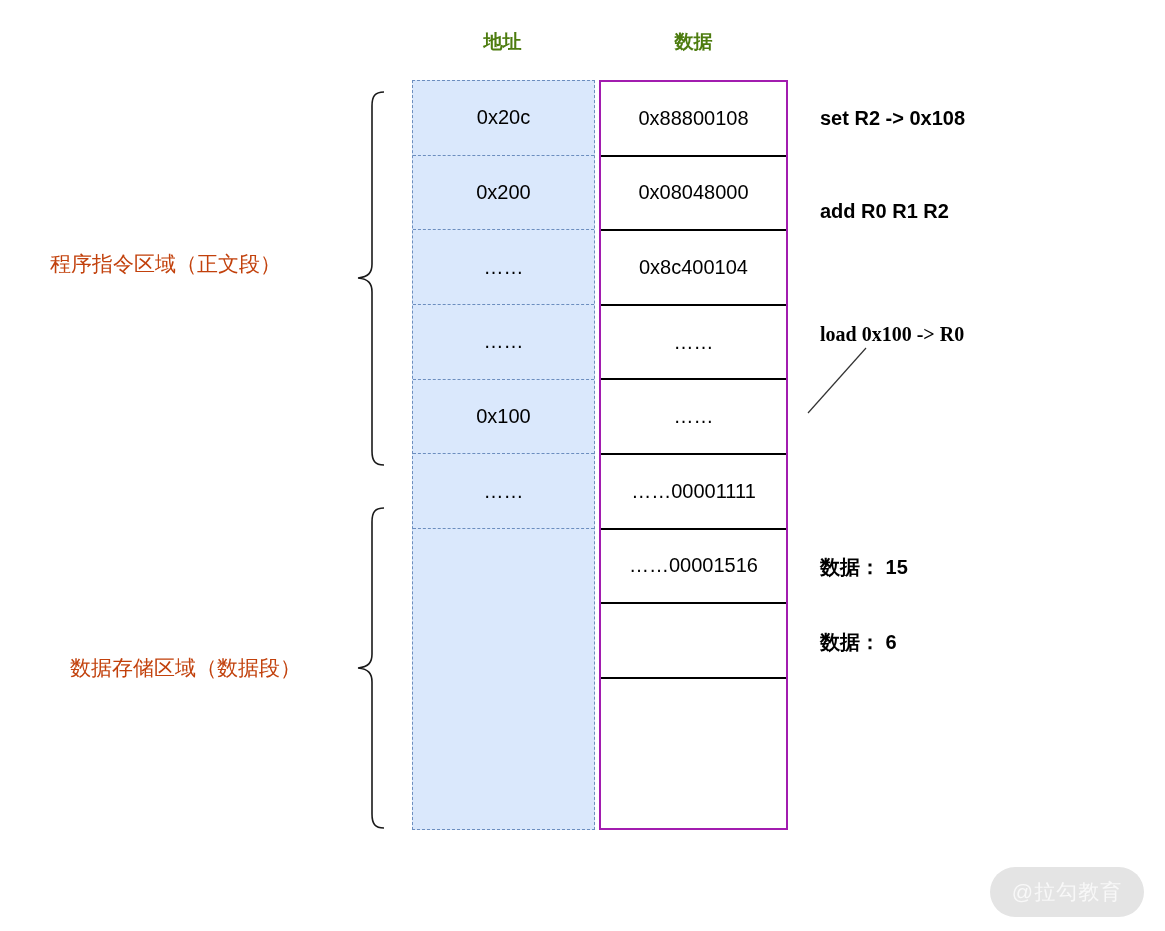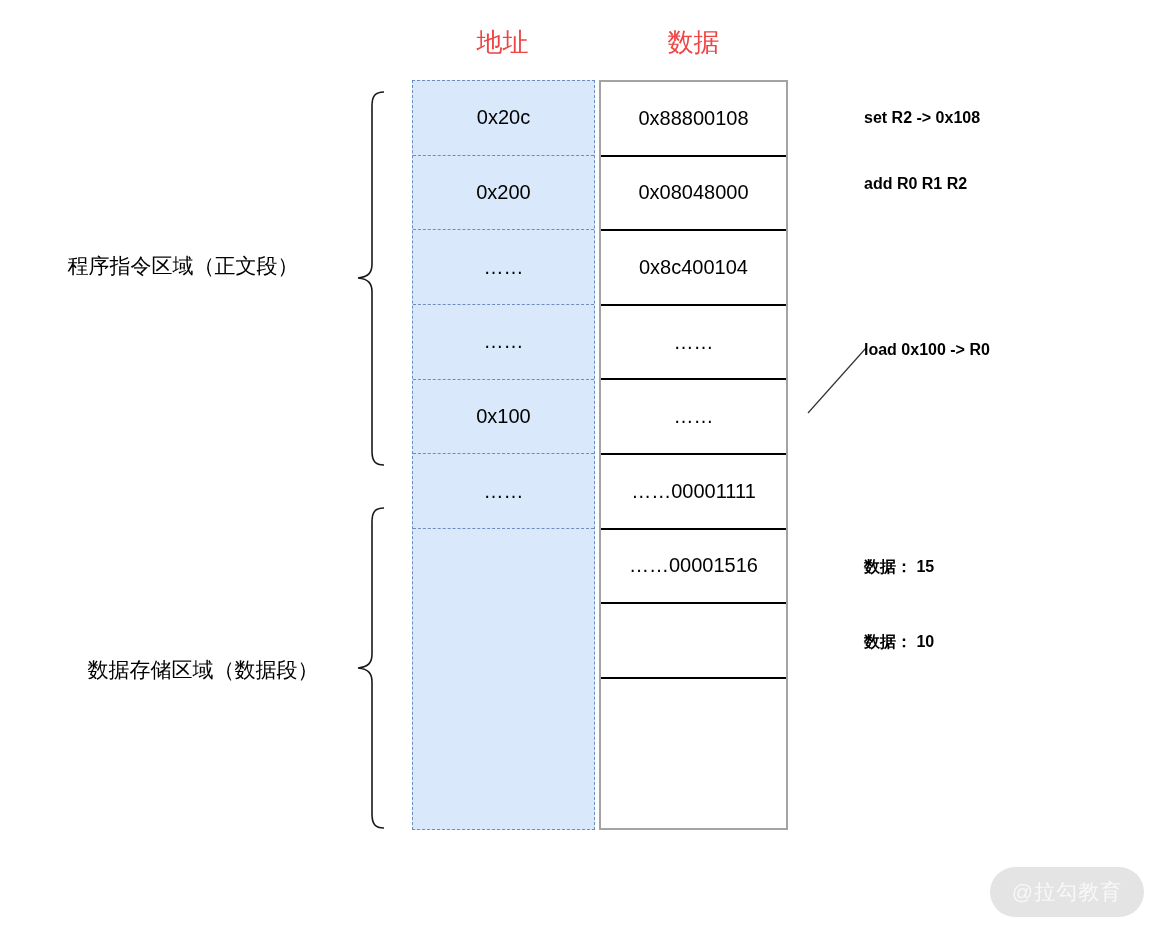--- a/index.html
+++ b/index.html
@@ -12,23 +12,23 @@
     position: relative;
     width: 1165px;
     height: 931px;
     background: #ffffff;
     overflow: hidden;
   }
   .abs { position: absolute; }
 
   
   .col-header {
-    font-weight: normal;
-    font-size: 26px;
-    color: #ef4444;
+    font-weight: bold;
+    font-size: 19px;
+    color: #4d7c0f;
     text-align: center;
     line-height: 28px;
   }
 
   
   .addr-col {
     left: 412px;
     top: 80px;
     width: 183px;
     height: 750px;
@@ -48,52 +48,52 @@
   }
   .addr-cell:last-child { border-bottom: none; }
 
   
   .data-col {
     left: 599px;
     top: 80px;
     width: 189px;
     height: 750px;
     background: #ffffff;
-    border: 2px solid #a3a3a3;
+    border: 2px solid #a21caf;
     box-sizing: border-box;
   }
   .data-cell {
     height: 74.6px;
     box-sizing: border-box;
     border-bottom: 2px solid #000000;
     display: flex;
     align-items: center;
     justify-content: center;
     font-size: 20px;
     color: #000;
   }
   .data-cell:last-child { border-bottom: none; }
 
   
   .section-label {
     font-size: 21px;
-    color: #000000;
-    text-align: center;
+    color: #c2410c;
+    text-align: left;
     line-height: 28px;
     white-space: nowrap;
+    font-family: Liberation Mono, monospace;
   }
 
   
   .annotation {
-    font-size: 16px;
+    font-size: 20px;
     font-weight: bold;
     color: #000;
     line-height: 28px;
     white-space: nowrap;
-    margin-left: 44px;
   }
 
   
   .overlay-svg {
     left: 0;
     top: 0;
     width: 1165px;
     height: 931px;
     pointer-events: none;
   }
@@ -147,22 +147,22 @@
   <div class="abs section-label" style="left:50px; top:252px; width:266px;">程序指令区域（正文段）</div>
   <div class="abs section-label" style="left:70px; top:656px; width:266px;">数据存储区域（数据段）</div>
 
   <svg class="abs overlay-svg" viewBox="0 0 1165 931" xmlns="http://www.w3.org/2000/svg">
     <path d="M384 92 C375 92 372 96 372 106 L372 264 C372 272 369 277 358 278 C369 279 372 284 372 292 L372 451 C372 461 375 465 384 465" fill="none" stroke="#1a1a1a" stroke-width="1.6"></path>
     <path d="M384 508 C375 508 372 512 372 522 L372 654 C372 662 369 667 358 668 C369 669 372 674 372 682 L372 814 C372 824 375 828 384 828" fill="none" stroke="#1a1a1a" stroke-width="1.6"></path>
     <line x1="808" y1="413" x2="866" y2="348" stroke="#333333" stroke-width="1.2"></line>
   </svg>
 
   <div class="abs annotation" style="left:820px; top:104px;">set R2 -&gt; 0x108</div>
-  <div class="abs annotation" style="left:820px; top:170px;">add R0 R1 R2</div>
-  <div class="abs annotation" style="left:820px; top:336px;">load 0x100 -&gt; R0</div>
+  <div class="abs annotation" style="left:820px; top:197px;">add R0 R1 R2</div>
+  <div class="abs annotation" style="left:820px; top:320px;font-family:Liberation Serif, serif;">load 0x100 -&gt; R0</div>
   <div class="abs annotation" style="left:820px; top:553px;">数据： 15</div>
-  <div class="abs annotation" style="left:820px; top:628px;">数据： 10</div>
+  <div class="abs annotation" style="left:820px; top:628px;">数据： 6</div>
 
   <div class="abs watermark">
     <span>@拉勾教育</span>
   </div>
 
 </div>
 
 </body></html>

